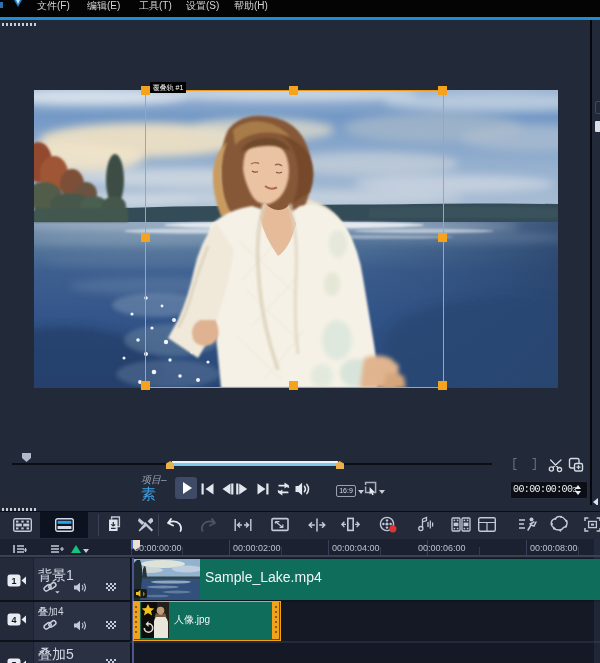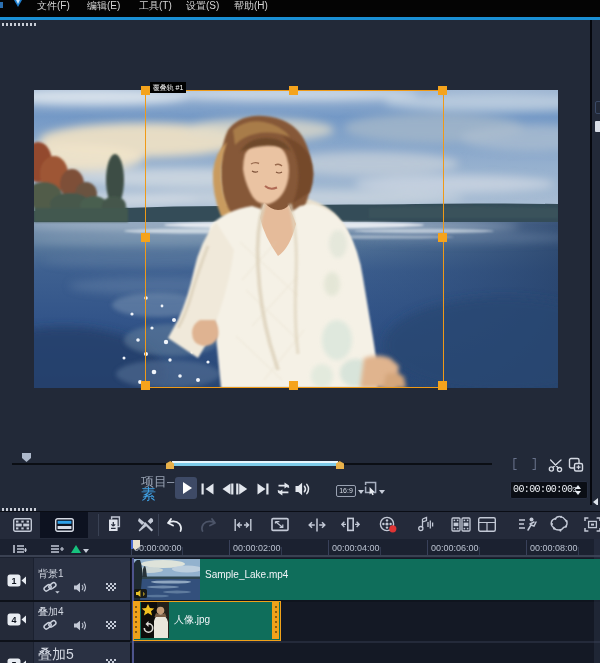--- a/index.html
+++ b/index.html
@@ -209,21 +209,21 @@
 
 <div class="abs" style="left:22px;top:453px;width:9px;height:9px;background:#aeb9cb;
      clip-path:polygon(0 0,100% 0,100% 55%,50% 100%,0 55%);"></div>
 <div class="abs" style="left:12px;top:463px;width:480px;height:2px;background:#0b0e14;"></div>
 <div class="abs" style="left:172px;top:461px;width:166px;height:1.5px;background:#e8f6fc;"></div>
 <div class="abs" style="left:172px;top:462.5px;width:166px;height:3.5px;background:#7ecbe8;"></div>
 <div class="abs" style="left:166px;top:461px;width:8px;height:8px;background:#e8b14a;clip-path:polygon(0 100%,0 30%,55% 0,100% 30%,100% 100%);"></div>
 <div class="abs" style="left:336px;top:461px;width:8px;height:8px;background:#e8b14a;clip-path:polygon(0 100%,0 30%,45% 0,100% 30%,100% 100%);"></div>
 
 
-<div class="abs" style="left:141px;top:473px;width:34px;height:10px;color:#98a1b2;font-size:13px;">项目<span style="color:#98a1b2;">–</span></div>
+<div class="abs" style="left:141px;top:473px;width:34px;height:10px;color:#98a1b2;font-size:10px;font-style:italic;">项目<span style="color:#98a1b2;">–</span></div>
 <div class="abs" style="left:141px;top:485px;width:34px;height:10px;color:#3fa3e8;font-size:15px;">素材<span>–</span></div>
 
 
 <div class="abs" style="left:175px;top:477px;width:22px;height:22px;background:#3e4a66;border-radius:3px;"></div>
 <svg class="abs" style="left:175px;top:477px;" width="22" height="22">
     <path d="M8 5 L17 11 L8 17 Z" fill="#fff"></path>
   </svg>
 <svg class="abs" style="left:200px;top:481px;" width="112" height="16" viewBox="0 0 112 16">
   <g fill="#e2e6ed">
     <rect x="1.5" y="2.5" width="2.2" height="11"></rect>
@@ -428,21 +428,21 @@
   <div style="position:absolute;left:297px;top:1px;width:1px;height:17px;background:#39415a;"></div>
   <div style="position:absolute;left:396px;top:1px;width:1px;height:17px;background:#39415a;"></div>
   <div style="position:absolute;left:52px;top:8px;width:1px;height:10px;background:#323a50;"></div>
   <div style="position:absolute;left:151px;top:8px;width:1px;height:10px;background:#323a50;"></div>
   <div style="position:absolute;left:250px;top:8px;width:1px;height:10px;background:#323a50;"></div>
   <div style="position:absolute;left:349px;top:8px;width:1px;height:10px;background:#323a50;"></div>
   <div style="position:absolute;left:448px;top:8px;width:1px;height:10px;background:#323a50;"></div>
   <div style="position:absolute;left:4px;top:4px;color:#b9c1cf;font-size:9px;">00:00:00:00</div>
   <div style="position:absolute;left:103px;top:4px;color:#b9c1cf;font-size:9px;">00:00:02:00</div>
   <div style="position:absolute;left:202px;top:4px;color:#b9c1cf;font-size:9px;">00:00:04:00</div>
-  <div style="position:absolute;left:301px;top:4px;color:#b9c1cf;font-size:9px;">00:00:06:00</div>
+  <div style="position:absolute;left:288px;top:4px;color:#b9c1cf;font-size:9px;">00:00:06:00</div>
   <div style="position:absolute;left:400px;top:4px;color:#b9c1cf;font-size:9px;">00:00:08:00</div>
 </div>
 <div class="abs" style="left:0;top:555px;width:600px;height:2px;background:#3a4152;"></div>
 
 <div class="abs" style="left:131px;top:540px;width:9px;height:10px;background:#ebe2cf;
      clip-path:polygon(0 0,100% 0,100% 65%,50% 100%,0 65%);"></div>
 <div class="abs" style="left:131px;top:540px;width:1.5px;height:9px;background:#4a6ad0;"></div>
 
 
 
@@ -457,21 +457,21 @@
 
 <div class="abs" style="left:130px;top:600px;width:470px;height:1.5px;background:#0f141e;"></div>
 <div class="abs" style="left:130px;top:641px;width:470px;height:2px;background:#242a3a;"></div>
 <div class="abs" style="left:594px;top:539px;width:6px;height:124px;background:rgba(62,72,98,0.28);"></div>
 
 <svg class="abs" style="left:7px;top:574px;" width="20" height="13" viewBox="0 0 20 13">
   <rect x="0.5" y="0.5" width="13" height="12" rx="2.5" fill="#e8ecf2"></rect>
   <text x="7" y="10" font-size="9" font-weight="bold" text-anchor="middle" fill="#10151f" font-family="Liberation Sans">1</text>
   <path d="M14.5 6.5 L19 2.5 V10.5 Z" fill="#e8ecf2"></path>
 </svg>
-<div class="abs" style="left:38px;top:567px;color:#d3d8e2;font-size:10px;">背景1</div>
+<div class="abs" style="left:38px;top:567px;color:#d3d8e2;font-size:14px;">背景1</div>
 <svg class="abs" style="left:43px;top:581px;" width="18" height="14" viewBox="0 0 18 14">
   <g stroke="#c9cfdb" stroke-width="1.5" fill="none">
     <rect x="0.8" y="4.6" width="7.6" height="4.4" rx="2.2" transform="rotate(-38 4.6 6.8)"></rect>
     <rect x="5.6" y="2.6" width="7.6" height="4.4" rx="2.2" transform="rotate(-38 9.4 4.8)"></rect>
   </g>
   <path d="M12.2 10.2 l2.2 2.2 l2.2 -2.2 Z" fill="#c9cfdb"></path>
 </svg>
 <svg class="abs" style="left:73px;top:582px;" width="14" height="11" viewBox="0 0 14 11">
   <path d="M1 3.5 h2.6 l3.4 -2.8 v9.6 l-3.4 -2.8 h-2.6 Z" fill="#c3c9d6"></path>
   <path d="M9 3 q2 2.5 0 5 M11 1.6 q3 3.9 0 7.8" stroke="#c3c9d6" stroke-width="1.1" fill="none"></path>
@@ -504,21 +504,21 @@
   <ellipse cx="38" cy="23" rx="20" ry="1.6" fill="#a8bdd2" opacity="0.8"></ellipse>
   <ellipse cx="30" cy="28" rx="16" ry="1.4" fill="#8aa4c0" opacity="0.7"></ellipse>
   <ellipse cx="44" cy="33" rx="14" ry="1.4" fill="#7d98b6" opacity="0.6"></ellipse>
   <ellipse cx="24" cy="37" rx="12" ry="1.3" fill="#7290b0" opacity="0.6"></ellipse>
   <path d="M0 41 V6 q2 -4 4 -5 h3 q3 8 2 18 l-2 22 Z" fill="#1f2b32"></path>
   <path d="M10 10 q2 -6 3 0 l1 8 h-5 Z" fill="#28343a"></path>
   <rect x="1" y="30" width="13" height="9" rx="1.5" fill="#14140e" opacity="0.9"></rect>
   <path d="M3 33 h2 l2.4 -2 v7 l-2.4 -2 h-2 Z" fill="#e8c028"></path>
   <path d="M10.5 33.5 q1.2 1.5 0 3" stroke="#e8c028" stroke-width="1" fill="none"></path>
 </svg>
-<div class="abs" style="left:205px;top:569px;color:#f2f4f8;font-size:10px;">Sample_Lake.mp4</div>
+<div class="abs" style="left:205px;top:569px;color:#f2f4f8;font-size:14px;">Sample_Lake.mp4</div>
 
 
 <div class="abs" style="left:132px;top:558px;width:2px;height:105px;background:#4e548c;"></div>
 
 
 <svg class="abs" style="left:7px;top:613px;" width="20" height="13" viewBox="0 0 20 13">
   <rect x="0.5" y="0.5" width="13" height="12" rx="2.5" fill="#e8ecf2"></rect>
   <text x="7" y="10" font-size="9" font-weight="bold" text-anchor="middle" fill="#10151f" font-family="Liberation Sans">4</text>
   <path d="M14.5 6.5 L19 2.5 V10.5 Z" fill="#e8ecf2"></path>
 </svg>

